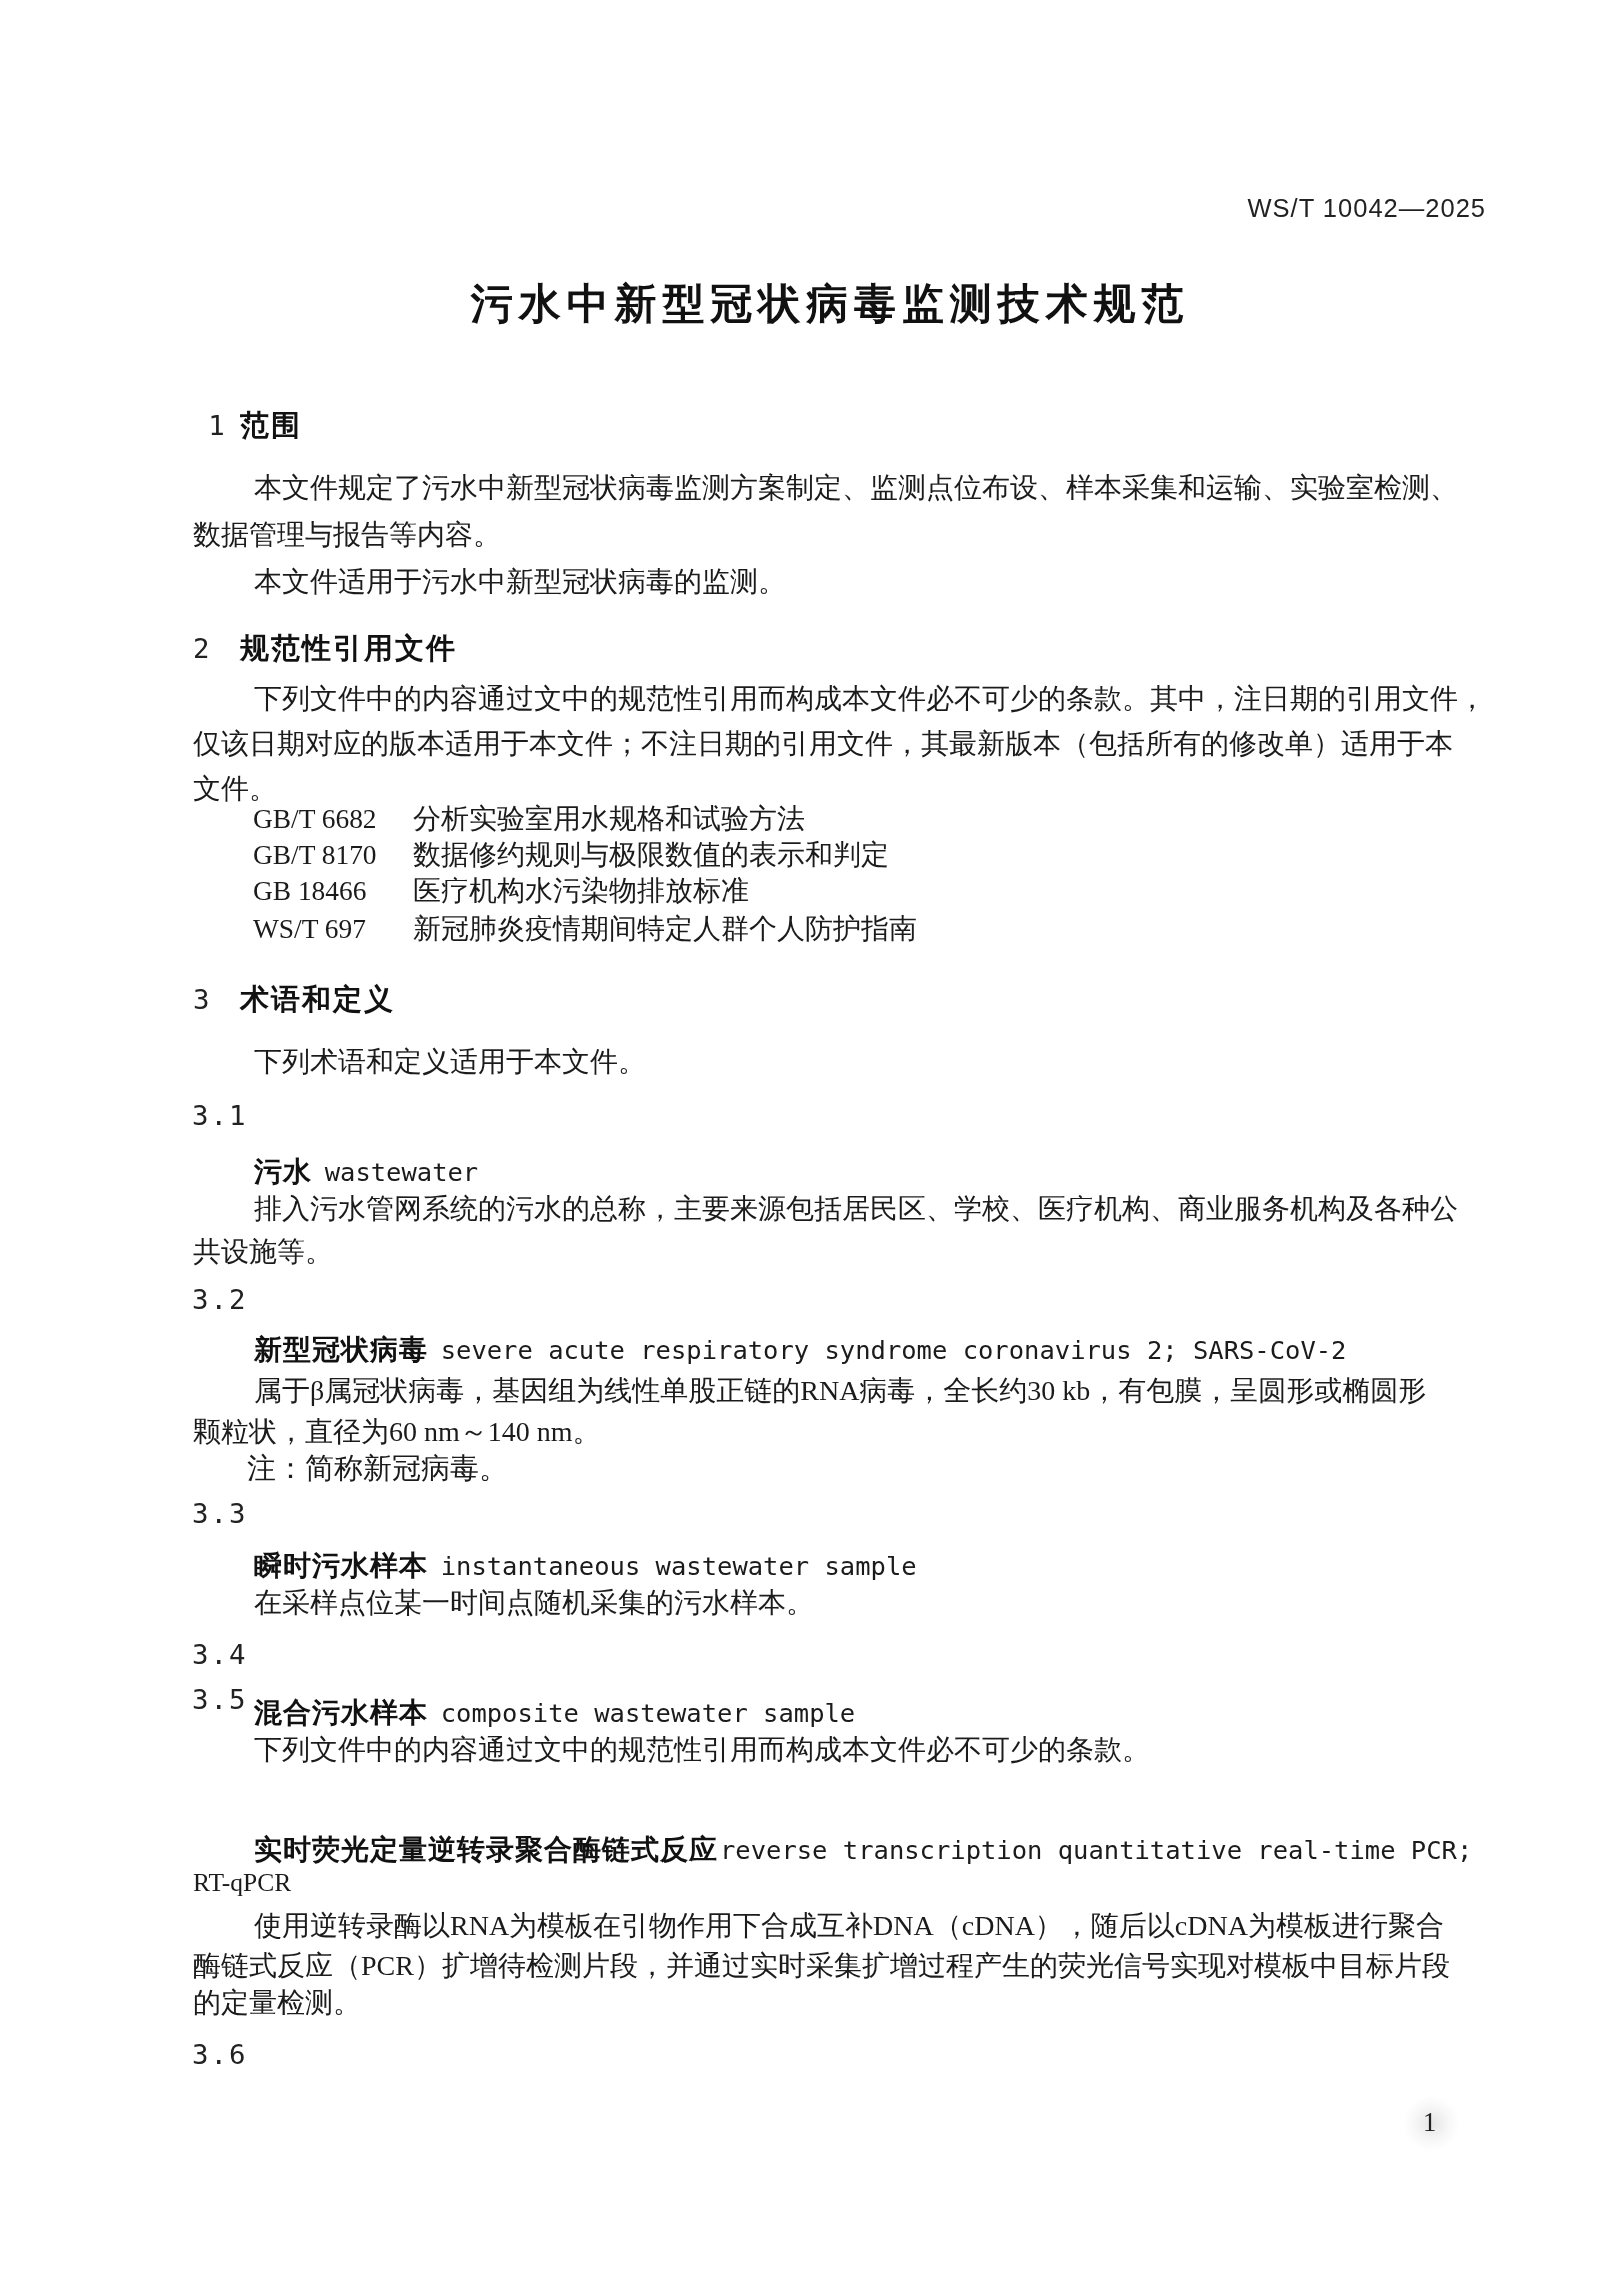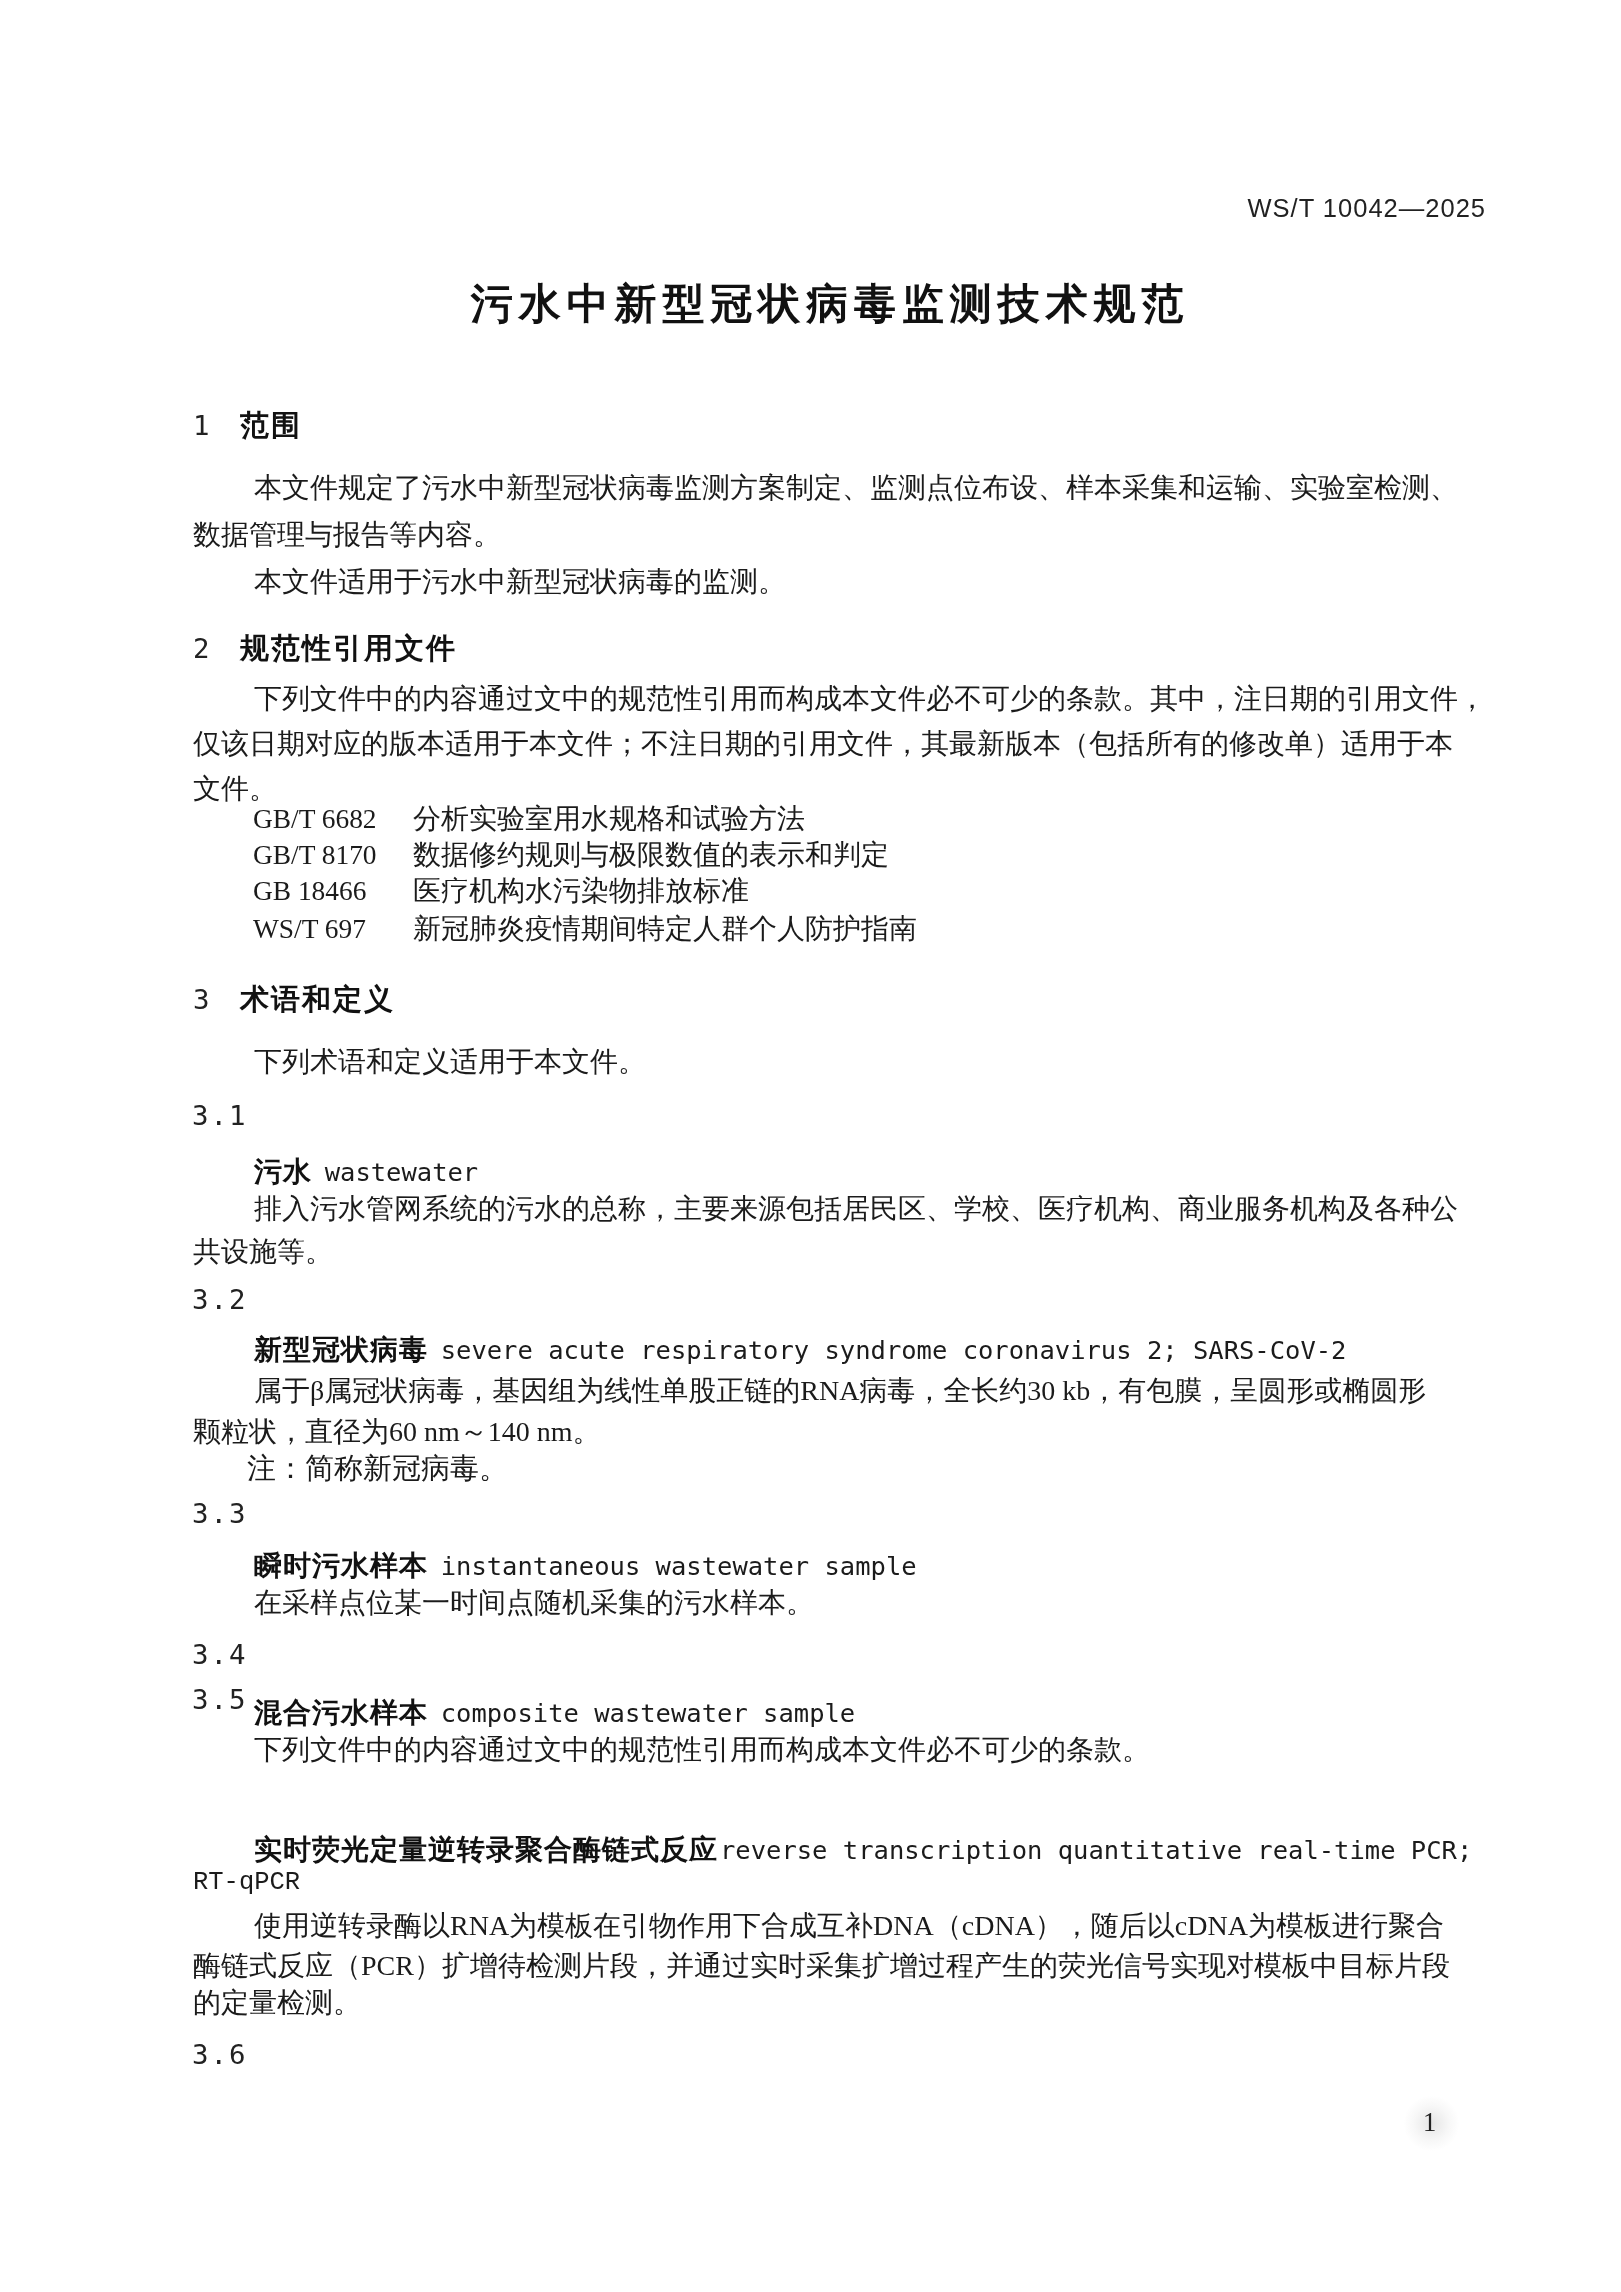--- a/index.html
+++ b/index.html
@@ -50,21 +50,21 @@
   .term-zh{
     font-family:"Liberation Sans",sans-serif;
     font-weight:700;font-size:28px;letter-spacing:1px;color:#111;
   }
   .term-en{
     font-family:"DejaVu Sans Mono",monospace;
     font-size:25.5px;margin-left:12.7px;color:#1b1b1b;
   }
   .term-en.no-gap{margin-left:2px;}
   .term-en-cont{
-    font-family:Liberation Mono, monospace;
+    font-family:Liberation Serif, serif;
     font-size:25.5px;color:#1b1b1b;
   }
 
   
   .ref-code{display:inline-block;width:160px;font-size:27.4px;}
   .ref-title{font-size:28px;}
 
   
   .note-text{font-size:29px;color:#1b1b1b;}
 
@@ -78,21 +78,21 @@
 </style>
 </head>
 <body>
 
 <div class="page">
 
   <div class="abs std-code" style="top:194px;right:135px;">WS/T 10042—2025</div>
 
   <div class="abs doc-title" style="top:276px;">污水中新型冠状病毒监测技术规范</div>
 
-  <div class="abs heading1" style="top:406px;left:193px;">
+  <div class="abs heading1" style="top:406px;left:193px;text-align:center;">
     <span class="h-num">1</span><span class="h-title">范围</span>
   </div>
   <div class="abs body-text" style="top:469px;left:254px;">本文件规定了污水中新型冠状病毒监测方案制定、监测点位布设、样本采集和运输、实验室检测、</div>
   <div class="abs body-text" style="top:516px;left:193px;">数据管理与报告等内容。</div>
   <div class="abs body-text" style="top:563px;left:254px;">本文件适用于污水中新型冠状病毒的监测。</div>
 
   <div class="abs heading1" style="top:629px;left:193px;">
     <span class="h-num">2</span><span class="h-title">规范性引用文件</span>
   </div>
   <div class="abs body-text" style="top:725px;left:193px;">仅该日期对应的版本适用于本文件；不注日期的引用文件，其最新版本（包括所有的修改单）适用于本</div>

